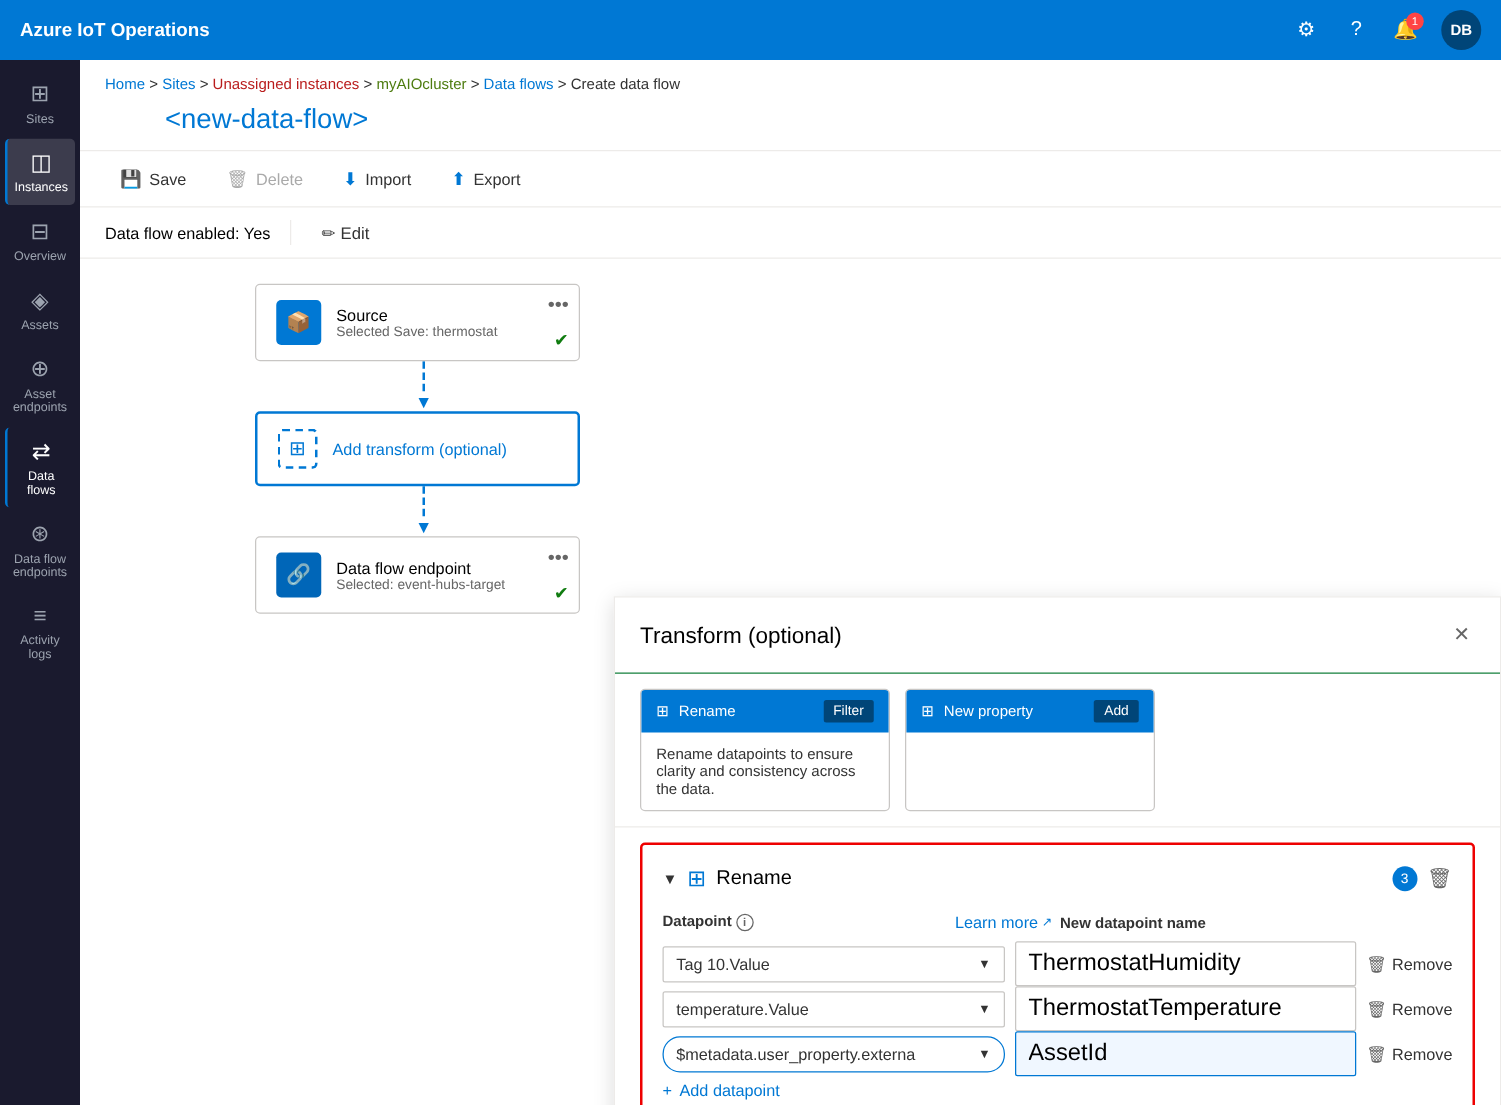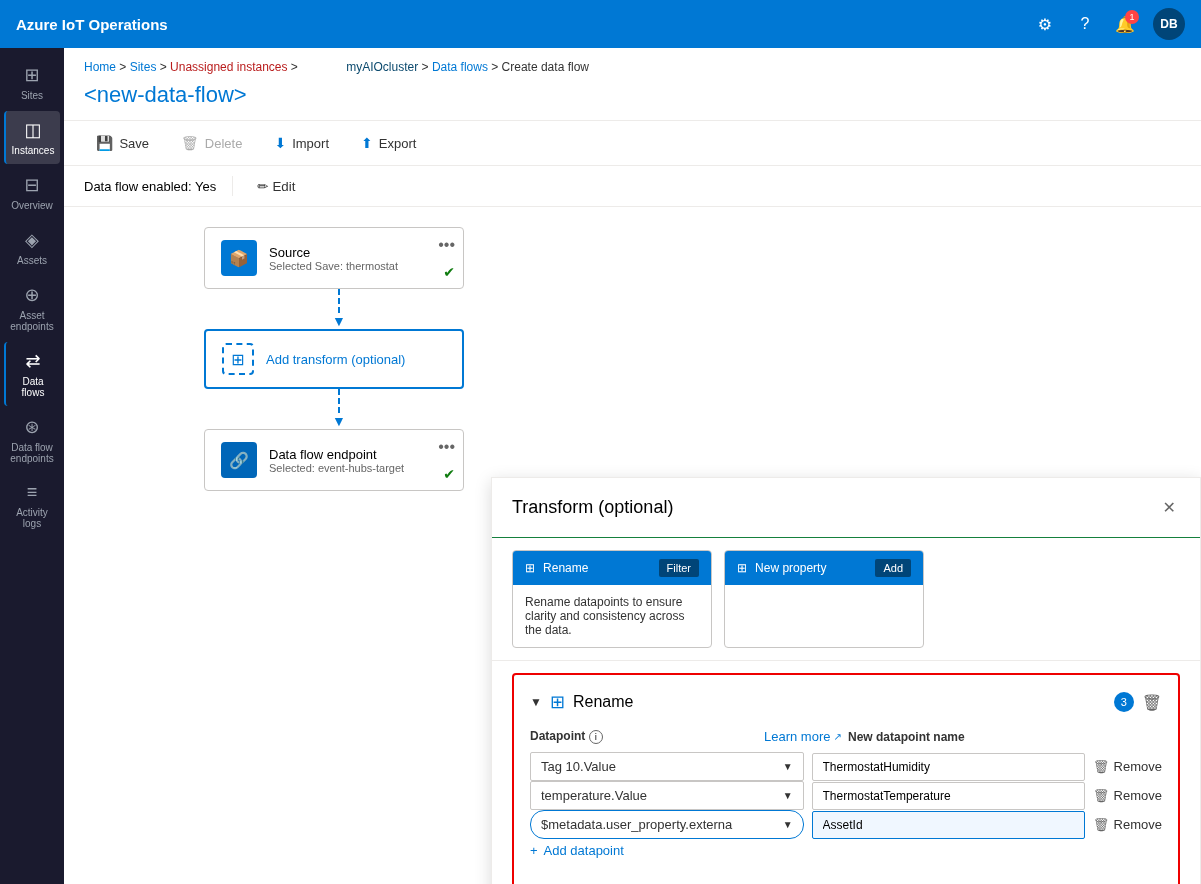--- a/index.html
+++ b/index.html
@@ -52,21 +52,21 @@
     .sidebar-item-icon { font-size: 18px; }
 
     
     .content-area { flex: 1; overflow: auto; background: white; display: flex; flex-direction: column; }
 
     
     .breadcrumb { padding: 12px 20px 4px; font-size: 12px; color: #0078d4; }
     .breadcrumb span { color: #333; }
 
     
-    .page-title { padding: 4px 20px 12px; font-size: 22px; color: #0078d4; font-weight: 400; }
+    .page-title { padding: 4px 20px 12px; font-size: 22px; color: #0078d4; font-weight: 400; margin-left: 48px; }
 
     
     .toolbar { padding: 8px 20px; border-top: 1px solid #edebe9; border-bottom: 1px solid #edebe9; display: flex; gap: 8px; align-items: center; }
     .toolbar-btn { display: flex; align-items: center; gap: 6px; padding: 6px 12px; border: none; background: none; cursor: pointer; color: #333; font-size: 13px; border-radius: 2px; }
     .toolbar-btn-icon { font-size: 14px; color: #0078d4; }
     .toolbar-btn.disabled { color: #aaa; }
     .toolbar-btn.disabled .toolbar-btn-icon { color: #aaa; }
 
     
     .status-bar { padding: 10px 20px; border-bottom: 1px solid #edebe9; display: flex; align-items: center; gap: 16px; font-size: 13px; }
@@ -159,21 +159,21 @@
       background: white;
       min-width: 200px;
     }
     .dp-select-text { color: #333; font-size: 13px; }
     .dp-select-chevron { color: #333; font-size: 10px; }
     .dp-input {
       flex: 1;
       border: 1px solid #c8c6c4;
       border-radius: 2px;
       padding: 6px 10px;
-      font-size: 12px;
+      font-size: 19px;
       min-width: 160px;
       background: white;
     }
     .dp-input.active { border-color: #0078d4; background: #f0f7ff; }
     .remove-btn { display: flex; align-items: center; gap: 4px; color: #333; cursor: pointer; border: none; background: none; font-size: 13px; white-space: nowrap; }
     .remove-icon { color: #666; font-size: 13px; }
 
     .add-dp-btn { display: flex; align-items: center; gap: 6px; color: #0078d4; cursor: pointer; border: none; background: none; font-size: 13px; padding: 4px 0; margin-bottom: 16px; }
 
     .learn-more-link { color: #0078d4; cursor: pointer; text-decoration: none; display: flex; align-items: center; gap: 3px; font-size: 13px; }
@@ -235,21 +235,21 @@
 
   <div class="content-area">
 
     <div class="breadcrumb">
       <span style="color:#0078d4;cursor:pointer;">Home</span>
       <span> &gt; </span>
       <span style="color:#0078d4;cursor:pointer;">Sites</span>
       <span> &gt; </span>
       <span style="color:#b91c1c;cursor:pointer;">Unassigned instances</span>
       <span> &gt; </span>
-      <span style="color:#0c4a6e;cursor:pointer;margin-left:45px;">myAIOcluster</span>
+      <span style="color:#4d7c0f;cursor:pointer;">myAIOcluster</span>
       <span> &gt; </span>
       <span style="color:#0078d4;cursor:pointer;">Data flows</span>
       <span> &gt; </span>
       <span style="color:#333;">Create data flow</span>
     </div>
 
     <div class="page-title">&lt;new-data-flow&gt;</div>
 
     <div class="toolbar">
       <button class="toolbar-btn">

